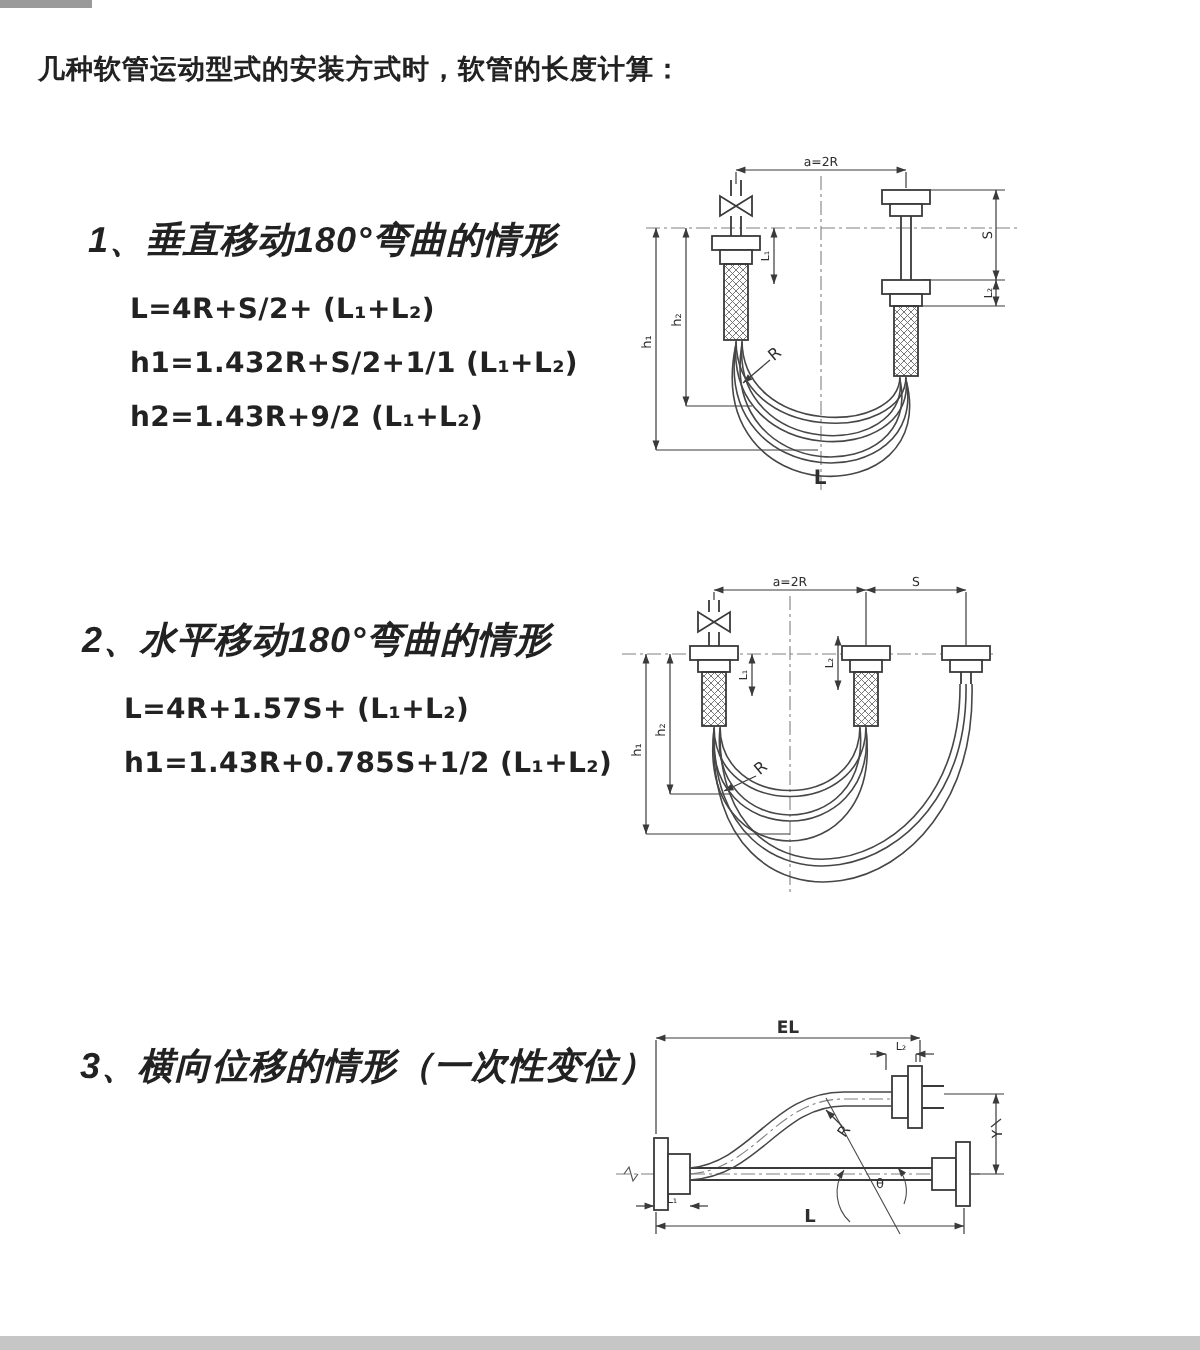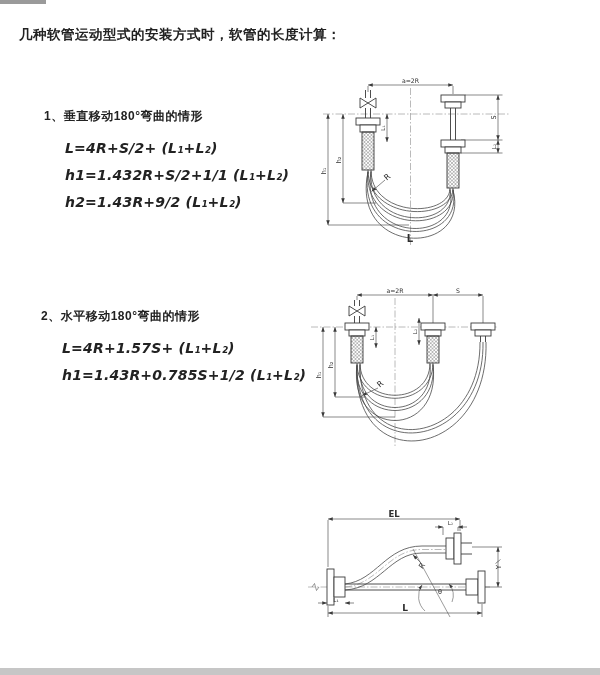--- a/index.html
+++ b/index.html
@@ -1,23 +1,23 @@
 <!DOCTYPE html>
 <html><head>
 <meta charset="utf-8">
 <style>
   html,body{margin:0;padding:0;}
   body{width:600px;height:675px;position:relative;background:#ffffff;overflow:hidden;
        font-family:"Liberation Sans","DejaVu Sans",sans-serif;color:#222;}
   .title{position:absolute;left:19px;top:26px;font-size:13.5px;font-weight:600;letter-spacing:.5px;}
   .section{position:absolute;}
-  .heading{font-size:12px;font-weight:600;letter-spacing:.5px;}
+  .heading{font-size:18px;font-weight:600;letter-spacing:.5px;font-style:italic;}
   .formulas{margin:10px 0 0 21px;}
   .formula{font-family:"DejaVu Sans","Liberation Sans",sans-serif;font-size:14px;font-weight:600;
-           line-height:27px;letter-spacing:.2px;white-space:pre;font-style:italic;}
+           line-height:27px;letter-spacing:.2px;white-space:pre;}
   .s3 .formula{line-height:26px;}
   .diagram{position:absolute;}
   .scan-top{position:absolute;left:0;top:0;width:46px;height:4px;background:#9a9a9a;}
   .scan-bottom{position:absolute;left:0;top:668px;width:600px;height:7px;background:#c6c6c6;}
   svg text{font-family:"DejaVu Sans","Liberation Sans",sans-serif;fill:#2e2e2e;stroke:none;}
 </style>
 </head>
 <body>
 
 <div class="scan-top"></div>
@@ -36,20 +36,21 @@
 
 <div class="section" style="left:41px;top:308px;">
   <div class="heading">2、水平移动180°弯曲的情形</div>
   <div class="formulas">
     <div class="formula">L=4R+1.57S+ (L₁+L₂)</div>
     <div class="formula">h1=1.43R+0.785S+1/2 (L₁+L₂)</div>
   </div>
 </div>
 
 <div class="section s3" style="left:40px;top:521px;">
+  <div class="heading">3、横向位移的情形（一次性变位）</div>
 </div>
 
 <svg class="diagram" style="left:305px;top:72px;" width="290" height="185" viewBox="0 0 290 185">
   <defs>
     <pattern id="b1" width="3.5" height="3.5" patternUnits="userSpaceOnUse">
       <path d="M0,3.5 L3.5,0 M0,0 L3.5,3.5" stroke="#6a6a6a" stroke-width="0.45"></path>
     </pattern>
     <marker id="a1" viewBox="0 0 8 8" refX="7.5" refY="4" markerWidth="9" markerHeight="9" orient="auto-start-reverse">
       <path d="M0.5,1.4 L7.5,4 L0.5,6.6 z" fill="#3a3a3a"></path>
     </marker>

